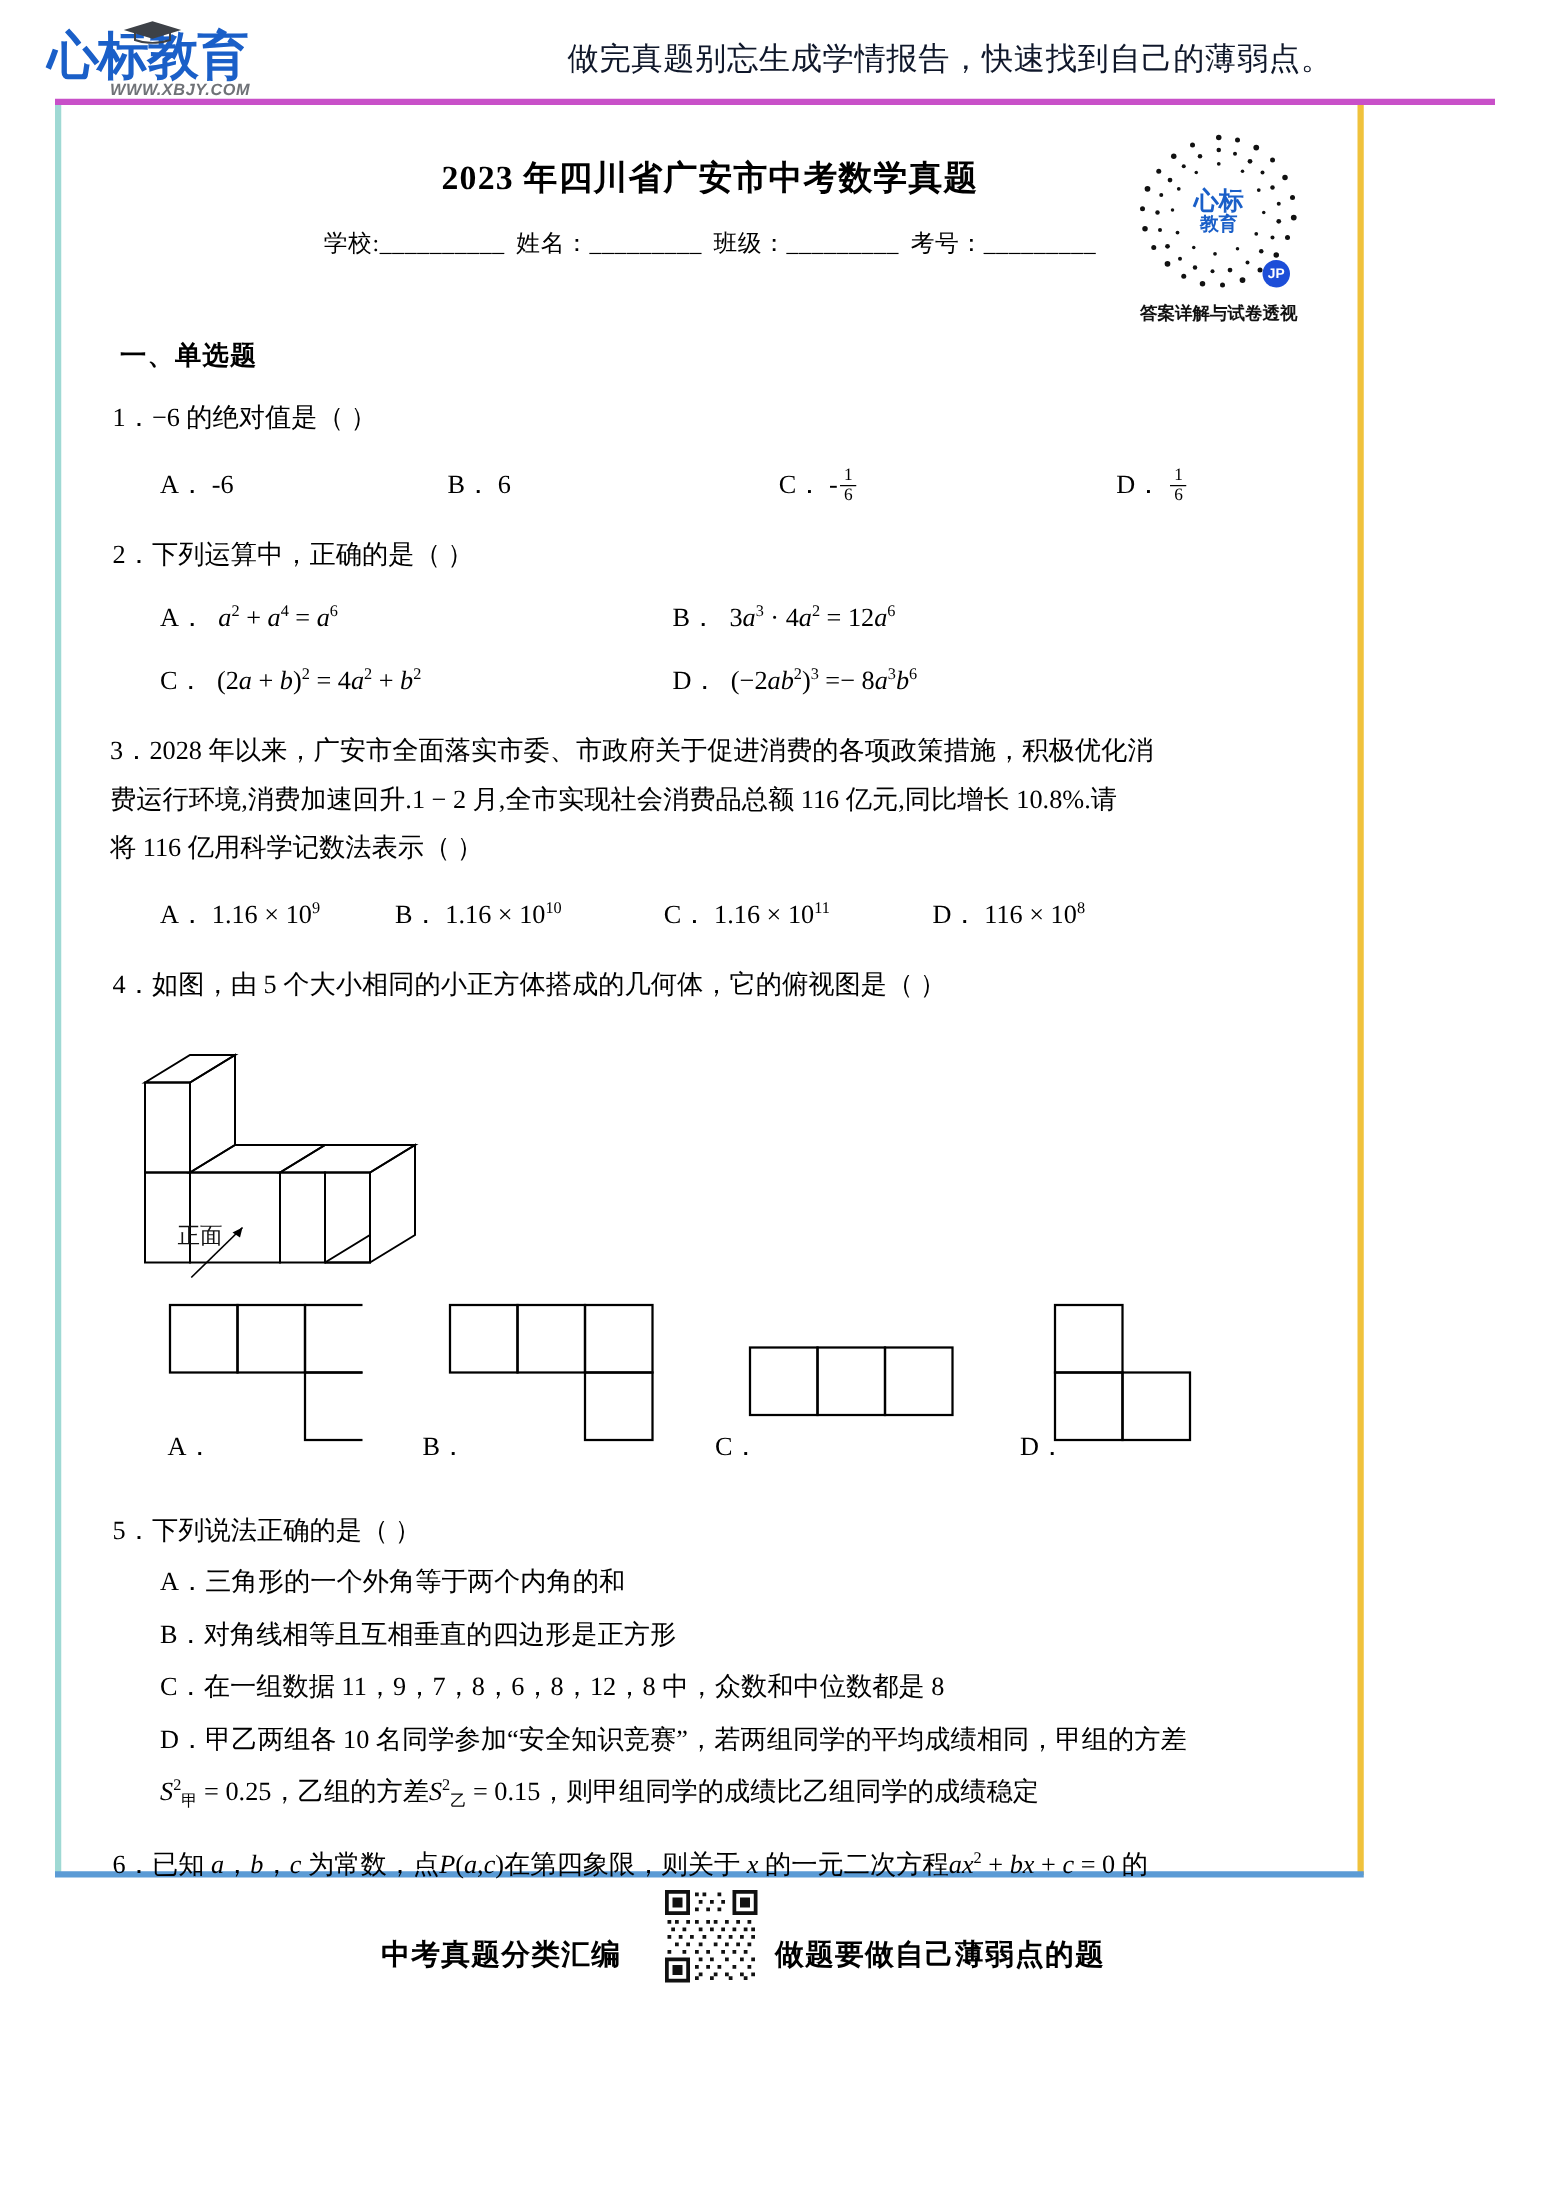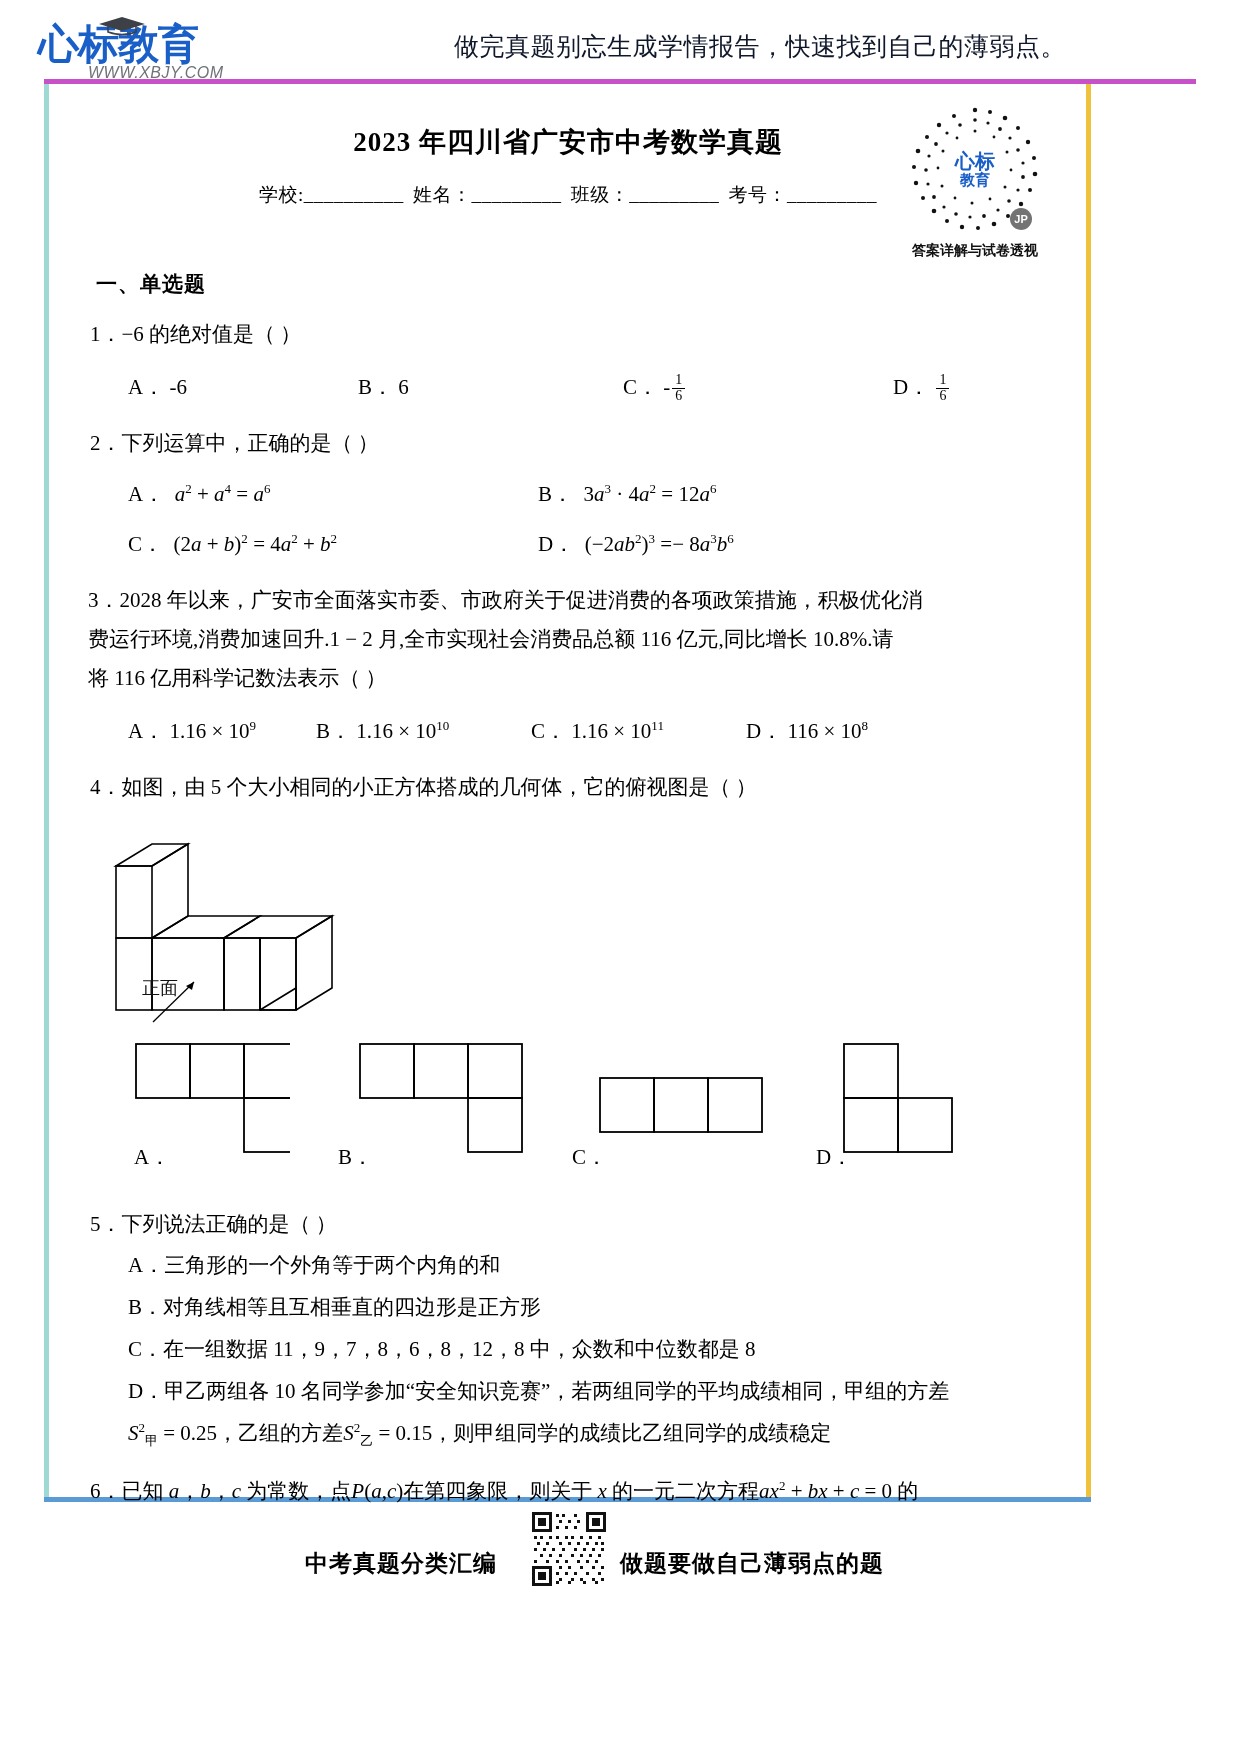--- a/index.html
+++ b/index.html
@@ -22,21 +22,21 @@
     font-family:"Liberation Sans","DejaVu Sans",sans-serif;
     font-weight:bold;font-size:41px;letter-spacing:-1px;
     color:#1a5fc8;line-height:48px;
   }
   .logo-cap{
     position:absolute;left:60px;top:-4px;width:48px;height:19px;
   }
   .logo-url{
     position:absolute;left:50px;top:44px;
     font-family:"Liberation Sans","DejaVu Sans",sans-serif;
-    font-style:italic;font-weight:normal;font-size:16px;color:#6f7277;
+    font-style:italic;font-weight:bold;font-size:13px;color:#6f7277;
     letter-spacing:.5px;
   }
   .header-slogan{
     position:absolute;left:430px;top:30px;width:780px;
     font-size:25px;letter-spacing:.5px;color:#0f172a;
     white-space:nowrap;
     margin-left:24px;
   }
   
   .magenta-rule{
@@ -82,21 +82,21 @@
   .qr-core{
     position:absolute;left:33px;top:33px;width:64px;height:64px;
     display:flex;flex-direction:column;align-items:center;justify-content:center;
     line-height:1.05;
     text-align:center;
   }
   .qr-core .c1{font-family:"Liberation Sans",sans-serif;font-weight:bold;font-size:20px;color:#1a5fc8;}
   .qr-core .c2{font-family:"Liberation Sans",sans-serif;font-weight:bold;font-size:15px;color:#1a5fc8;}
   .qr-badge{
     position:absolute;right:8px;bottom:4px;width:22px;height:22px;border-radius:50%;
-    background:#737373;color:#fff;font-size:11px;line-height:22px;text-align:center;
+    background:#1d4ed8;color:#fff;font-size:11px;line-height:22px;text-align:center;
     font-family:"Liberation Sans",sans-serif;font-weight:bold;
   }
   .qr-caption{
     margin-top:8px;font-family:"Liberation Sans","DejaVu Sans",sans-serif;
     font-weight:bold;font-size:14px;color:#111;white-space:nowrap;text-align:center;
   }
   
   .section-head{
     font-family:"Liberation Sans","DejaVu Sans",sans-serif;
     font-weight:bold;font-size:21px;margin:62px 0 0 8px;letter-spacing:1px;

